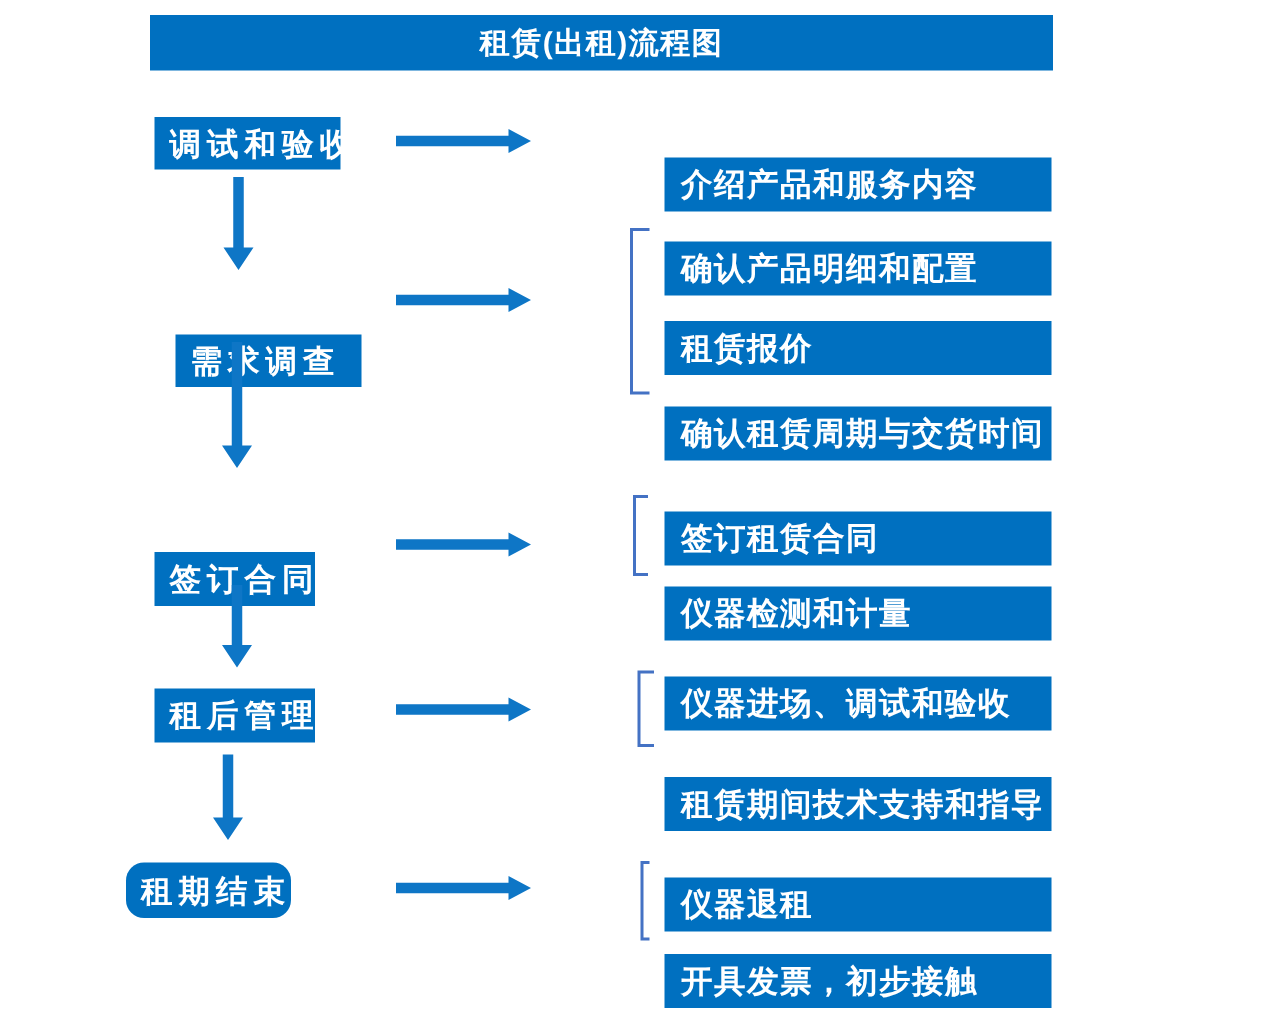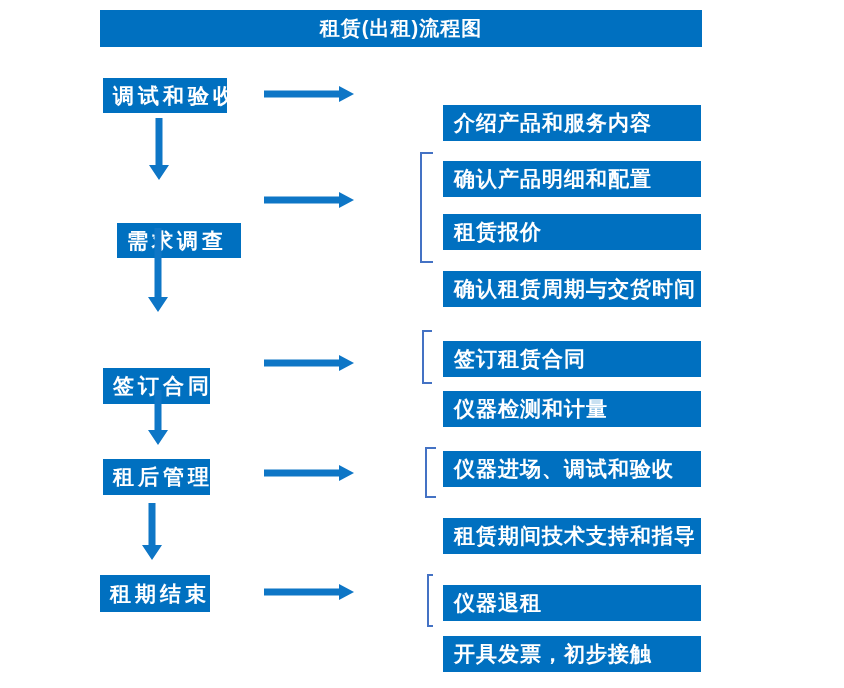--- a/index.html
+++ b/index.html
@@ -51,21 +51,21 @@
 <body>
 
 <div class="canvas">
 
   <div class="title-bar">租赁(出租)流程图</div>
 
   <div class="stage-box" style="left:103px;top:78px;width:124px;">调试和验收</div>
   <div class="stage-box" style="left:117px;top:187px;width:124px;margin-top:36px;">需求调查</div>
   <div class="stage-box" style="left:103px;top:344px;width:107px;height:36px;margin-top:24px;">签订合同</div>
   <div class="stage-box" style="left:103px;top:459px;width:107px;height:36px;">租后管理</div>
-  <div class="stage-box" style="left:100px;top:575px;width:110px;height:37px;">租期结束</div>
+  <div class="stage-box" style="left:84px;top:575px;width:110px;height:37px;border-radius:12px;">租期结束</div>
 
   <div class="detail-box" style="top:77px;">介绍产品和服务内容</div>
   <div class="detail-box" style="top:133px;">确认产品明细和配置</div>
   <div class="detail-box" style="top:186px;">租赁报价</div>
   <div class="detail-box" style="top:243px;">确认租赁周期与交货时间</div>
   <div class="detail-box" style="top:313px;">签订租赁合同</div>
   <div class="detail-box" style="top:363px;">仪器检测和计量</div>
   <div class="detail-box" style="top:423px;">仪器进场、调试和验收</div>
   <div class="detail-box" style="top:490px;">租赁期间技术支持和指导</div>
   <div class="detail-box" style="top:557px;">仪器退租</div>

